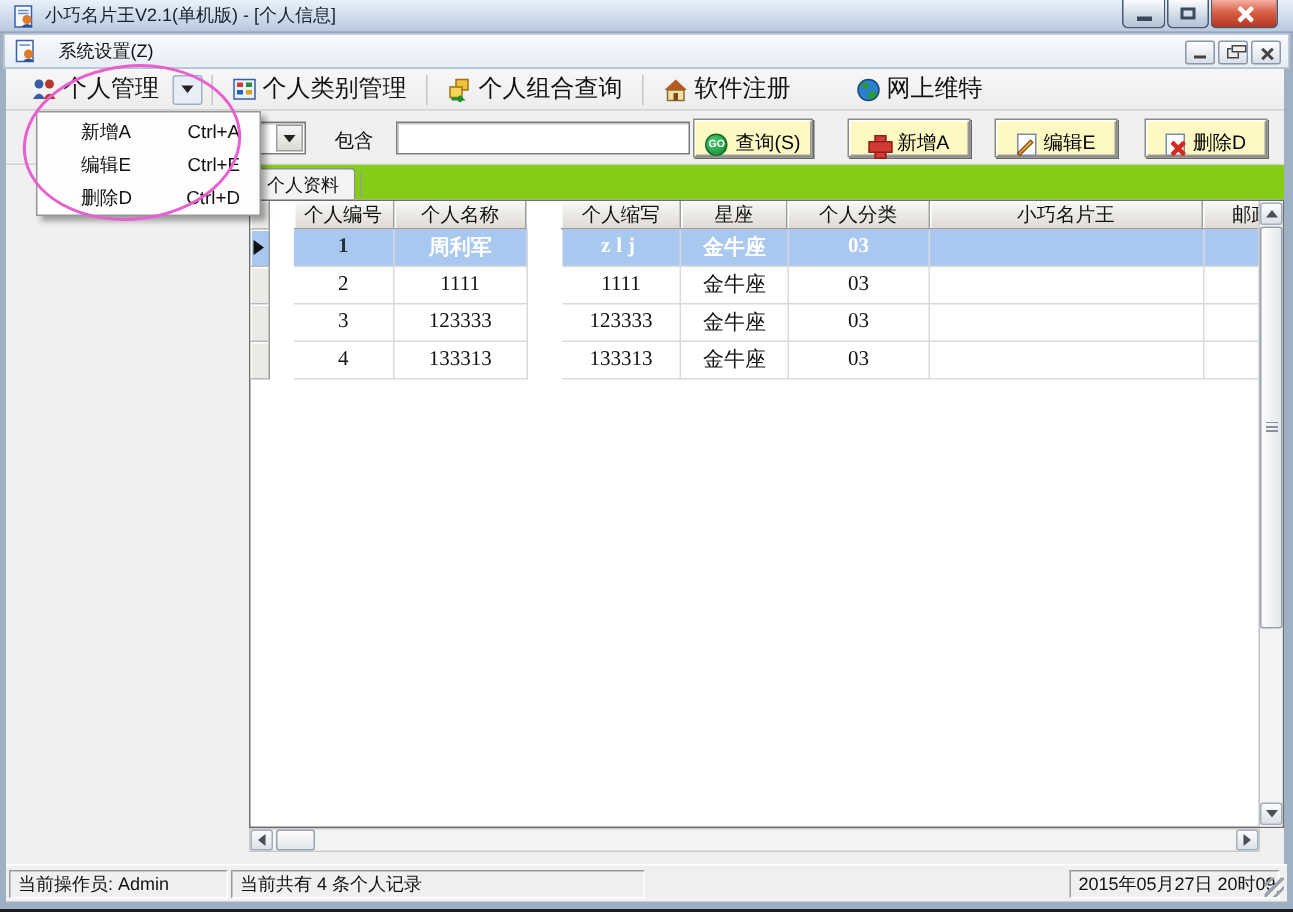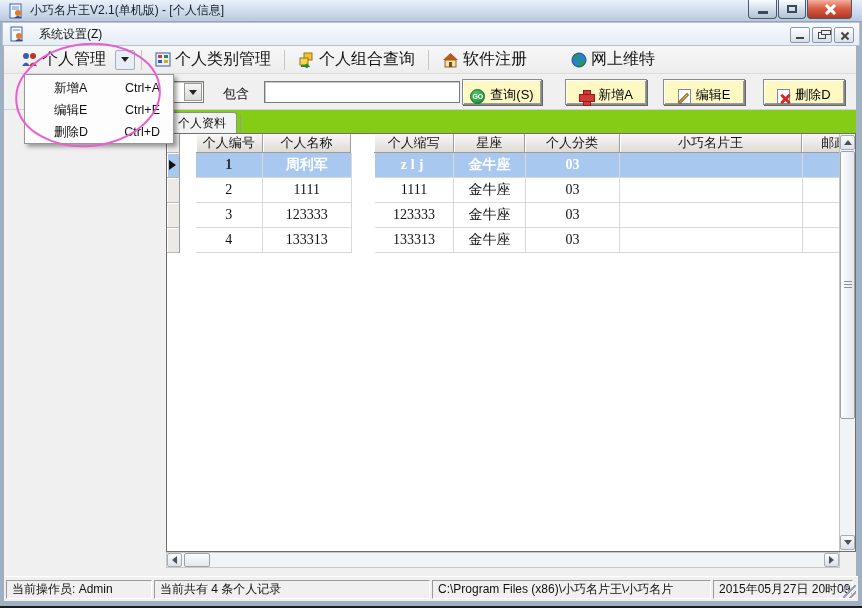--- a/index.html
+++ b/index.html
@@ -378,21 +378,20 @@
         <div class="sbtn hs-right" style="height:14px">
             <div class="tri-right-s"></div>
           </div>
       </div>
     </div>
   </div>
 
   <div class="statusbar">
     <div class="spanel sp1">当前操作员: Admin</div>
     <div class="spanel sp2">当前共有 4 条个人记录</div>
-    <div class="spanel sp3">C:\Program Files (x86)\小巧名片王\小巧名片</div>
     <div class="spanel sp4">2015年05月27日 20时09分04秒</div>
     <div class="resize-grip"></div>
   </div>
 
   <div class="dropdown">
     <div class="ditem">
       <span>新增A</span>
       <span class="dshort">Ctrl+A</span>
     </div>
     <div class="ditem">

